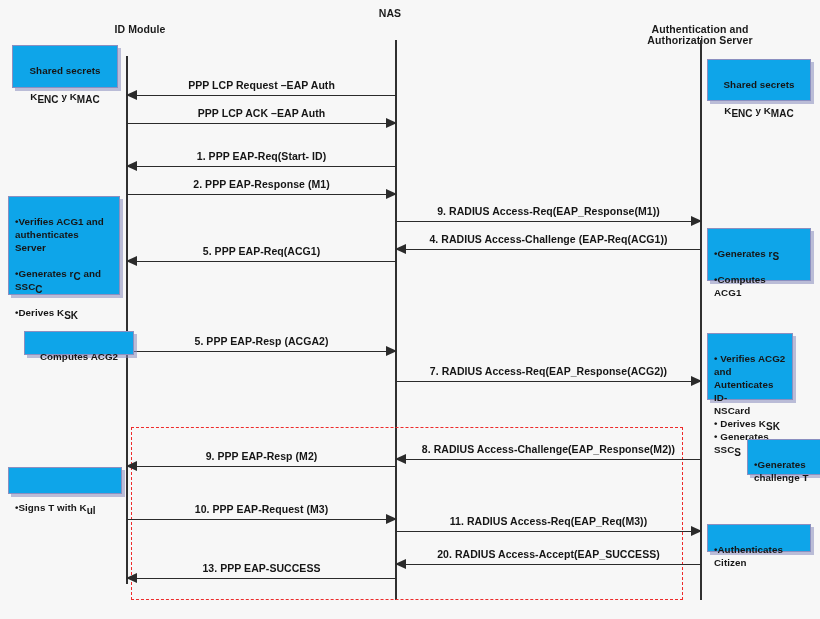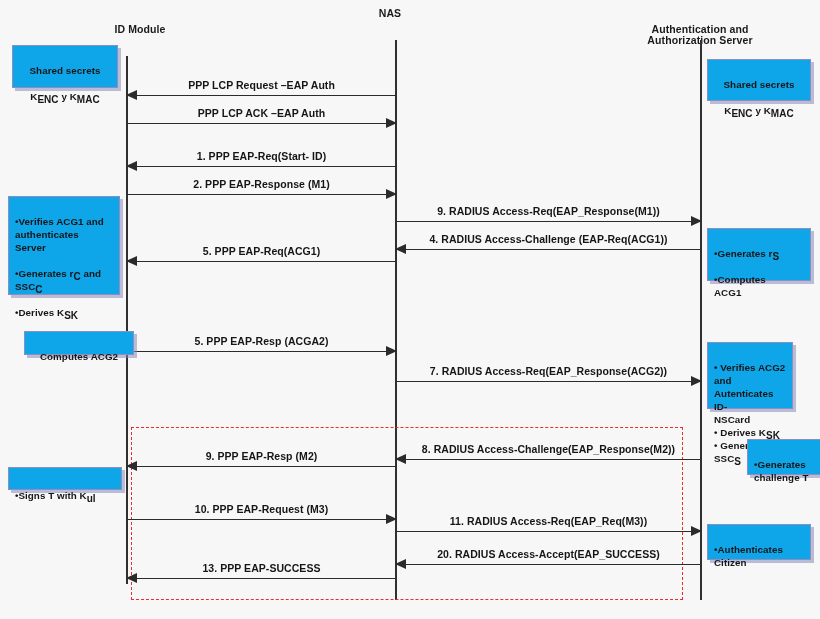--- a/index.html
+++ b/index.html
@@ -207,47 +207,47 @@
 •Generates r</span><sub>C</sub><span> and
 SSC</span><sub>C</sub><span>
 
 •Derives K</span><sub>SK</sub></span>
   </div>
 
   <div class="note center" id="note-client-acg2" style="left:12px;top:331px;width:110px;height:24px;line-height:14px;padding-top:4px;margin-left:12px;">
     <span>Computes ACG2</span>
   </div>
 
-  <div class="note" id="note-client-signs" style="left:8px;top:467px;width:114px;height:23px;line-height:13px;padding-top:8px;">
+  <div class="note" id="note-client-signs" style="left:8px;top:467px;width:114px;height:23px;line-height:13px;padding-top:20px;">
     <span><span>•Signs T with K</span><sub>ul</sub></span>
   </div>
 
   <div class="note center" id="note-server-secrets" style="left:707px;top:59px;width:104px;height:42px;">
     <span>Shared secrets</span><br>
     <span><span>K</span><sub>ENC</sub><span> y K</span><sub>MAC</sub></span>
   </div>
 
   <div class="note" id="note-server-acg1" style="left:707px;top:228px;width:104px;height:53px;">
     <span><span>•Generates r</span><sub>S</sub><span>
 
 •Computes
 ACG1</span></span>
   </div>
 
-  <div class="note" id="note-server-verify" style="left:707px;top:342px;width:86px;height:67px;">
+  <div class="note" id="note-server-verify" style="left:707px;top:333px;width:86px;height:67px;">
     <span><span>• Verifies ACG2 and
 Autenticates ID-
 NSCard
 • Derives K</span><sub>SK</sub><span>
 • Generates SSC</span><sub>S</sub></span>
   </div>
 
   <div class="note" id="note-server-challenge" style="left:747px;top:439px;width:104px;height:36px;">
     <span>•Generates
 challenge T</span>
   </div>
 
-  <div class="note" id="note-server-citizen" style="left:707px;top:524px;width:104px;height:36px;">
+  <div class="note" id="note-server-citizen" style="left:707px;top:524px;width:104px;height:28px;">
     <span>•Authenticates
 Citizen</span>
   </div>
 
 </div>
 
 </body></html>

